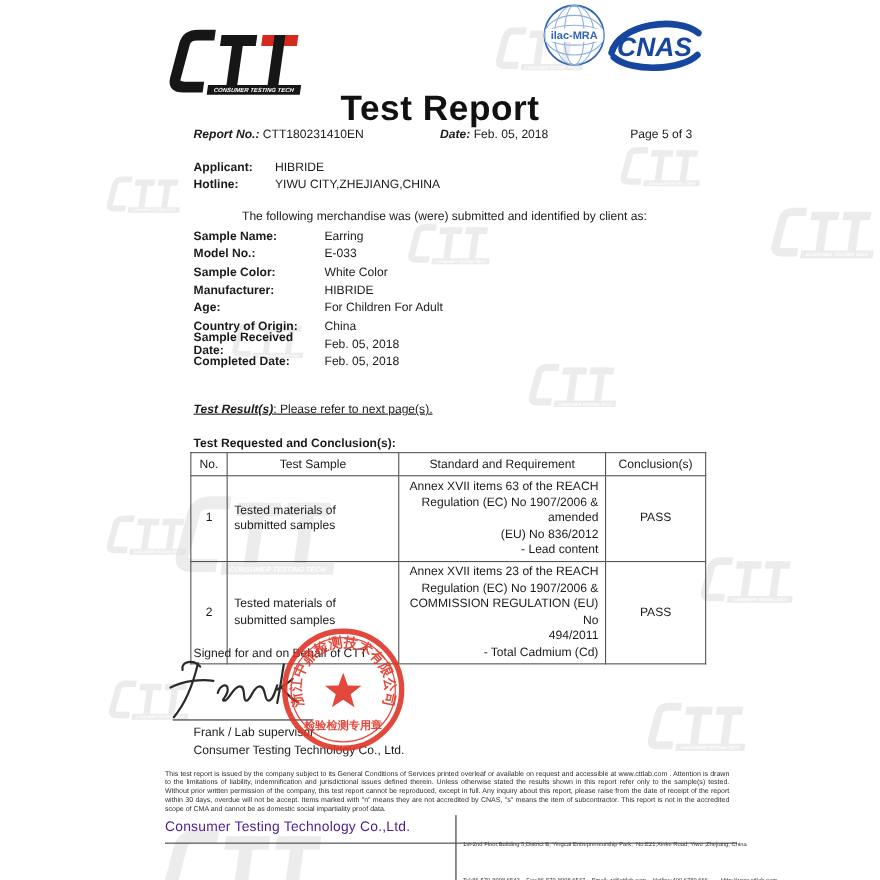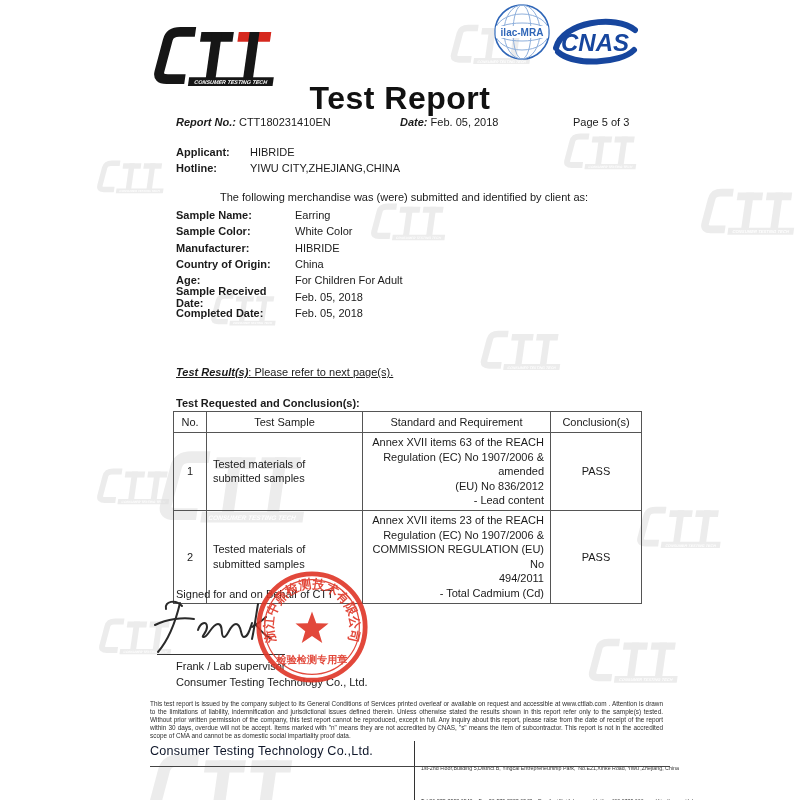--- a/index.html
+++ b/index.html
@@ -35,21 +35,21 @@
   
   .signedfor{position:absolute;left:176px;top:588px;font-size:11px;}
   .sigline{position:absolute;left:157px;top:654px;width:128px;border-top:1.5px solid #333;}
   .sigtitle{position:absolute;left:176px;top:660px;font-size:11px;}
   .sigcompany{position:absolute;left:176px;top:676px;font-size:11px;}
   .stamp{position:absolute;left:254px;top:569px;opacity:.9;}
   .sig-svg{position:absolute;left:152px;top:594px;}
   
   .disclaimer{position:absolute;left:150px;top:700px;width:513px;font-size:6.4px;
               line-height:7.9px;text-align:justify;color:#2e2e2e;}
-  .f-brand{position:absolute;left:150px;top:744px;font-size:12.6px;color:#0f172a;letter-spacing:.2px;}
+  .f-brand{position:absolute;left:150px;top:744px;font-size:12.6px;color:#4c1d95;letter-spacing:.2px;}
   .f-addr{position:absolute;left:414px;top:741px;width:252px;border-left:1px solid #333;
           padding-left:6px;font-size:5.3px;line-height:11px;color:#333;white-space:pre;}
   .f-rule{position:absolute;left:150px;top:766px;width:520px;border-top:1px solid #444;}
 </style>
 </head>
 <body>
 
 <div class="page">
 
   <svg width="0" height="0" style="position:absolute">
@@ -149,34 +149,38 @@
   </div>
 
   <div class="intro">The following merchandise was (were) submitted and identified by client as:</div>
 
   <div class="abs" style="left:176px;top:207px">
     <div class="frow">
         <span class="flabel">Sample Name:</span>
         <span>Earring</span>
       </div>
     <div class="frow">
+        <span class="flabel">Model No.:</span>
+        <span>E-033</span>
+      </div>
+    <div class="frow">
         <span class="flabel">Sample Color:</span>
         <span>White Color</span>
       </div>
     <div class="frow">
         <span class="flabel">Manufacturer:</span>
         <span>HIBRIDE</span>
       </div>
     <div class="frow">
+        <span class="flabel">Age:</span>
+        <span>For Children For Adult</span>
+      </div>
+    <div class="frow">
         <span class="flabel">Country of Origin:</span>
         <span>China</span>
-      </div>
-    <div class="frow">
-        <span class="flabel">Age:</span>
-        <span>For Children For Adult</span>
       </div>
     <div class="frow">
         <span class="flabel">Sample Received Date:</span>
         <span>Feb. 05, 2018</span>
       </div>
     <div class="frow">
         <span class="flabel">Completed Date:</span>
         <span>Feb. 05, 2018</span>
       </div>
   </div>

